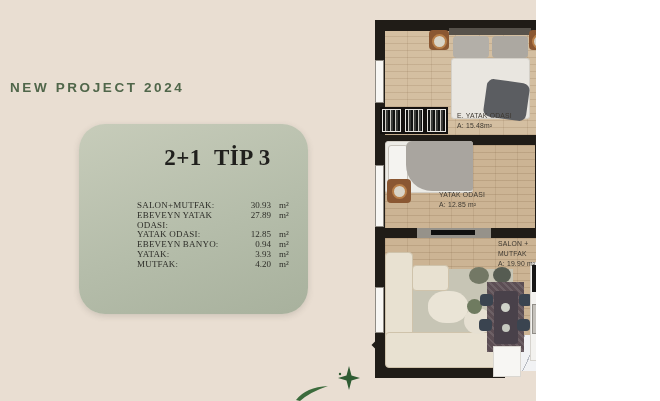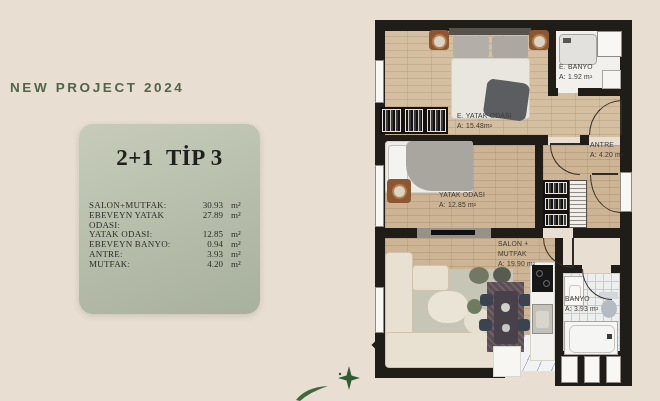--- a/index.html
+++ b/index.html
@@ -1,24 +1,24 @@
 <!DOCTYPE html>
 <html><head>
 <meta charset="utf-8">
 <style>
   html,body{margin:0;padding:0;}
-  #stage{position:relative;width:660px;height:401px;background:#e9ded2;overflow:hidden;
+  #stage{position:relative;width:536px;height:401px;background:#e9ded2;overflow:hidden;
          font-family:"Liberation Sans",sans-serif;}
   .abs{position:absolute;}
   
   .heading{position:absolute;left:10px;top:80px;font-size:13.5px;font-weight:bold;
            letter-spacing:2.6px;color:#50664a;}
-  .card{position:absolute;left:79px;top:124px;width:181px;height:190px;border-radius:14px;
+  .card{position:absolute;left:79px;top:124px;width:181px;height:190px;border-radius:26px;
         background:linear-gradient(160deg,#c7ccba 0%,#b5bdaa 55%,#a8b19d 100%);
-        box-shadow:0 2px 6px rgba(70,70,60,.18);}
+        box-shadow:0 2px 6px rgba(70,70,60,.18);padding-left:48px;}
   .card-title{margin-top:21px;text-align:center;font-family:"Liberation Serif",serif;
               font-size:23px;font-weight:bold;color:#20201d;white-space:pre;letter-spacing:.5px;}
   .card-list{margin:30px 12px 0 10px;font-family:"Liberation Serif",serif;font-size:9px;
              color:#2e2e29;}
   .crow{display:flex;line-height:9.8px;}
   .crow .lab{flex:1;letter-spacing:.2px;}
   .crow .val{width:26px;text-align:right;}
   .crow .unit{width:17px;margin-left:8px;}
   
   .plan{position:absolute;left:373px;top:15px;width:262px;height:375px;}
@@ -74,21 +74,21 @@
           <span class="lab">YATAK ODASI:</span>
           <span class="val">12.85</span>
           <span class="unit">m²</span>
         </div>
       <div class="crow">
           <span class="lab">EBEVEYN BANYO:</span>
           <span class="val">0.94</span>
           <span class="unit">m²</span>
         </div>
       <div class="crow">
-          <span class="lab">ANTRE:</span>
+          <span class="lab">YATAK:</span>
           <span class="val">3.93</span>
           <span class="unit">m²</span>
         </div>
       <div class="crow">
           <span class="lab">MUTFAK:</span>
           <span class="val">4.20</span>
           <span class="unit">m²</span>
         </div>
     </div>
   </div>

